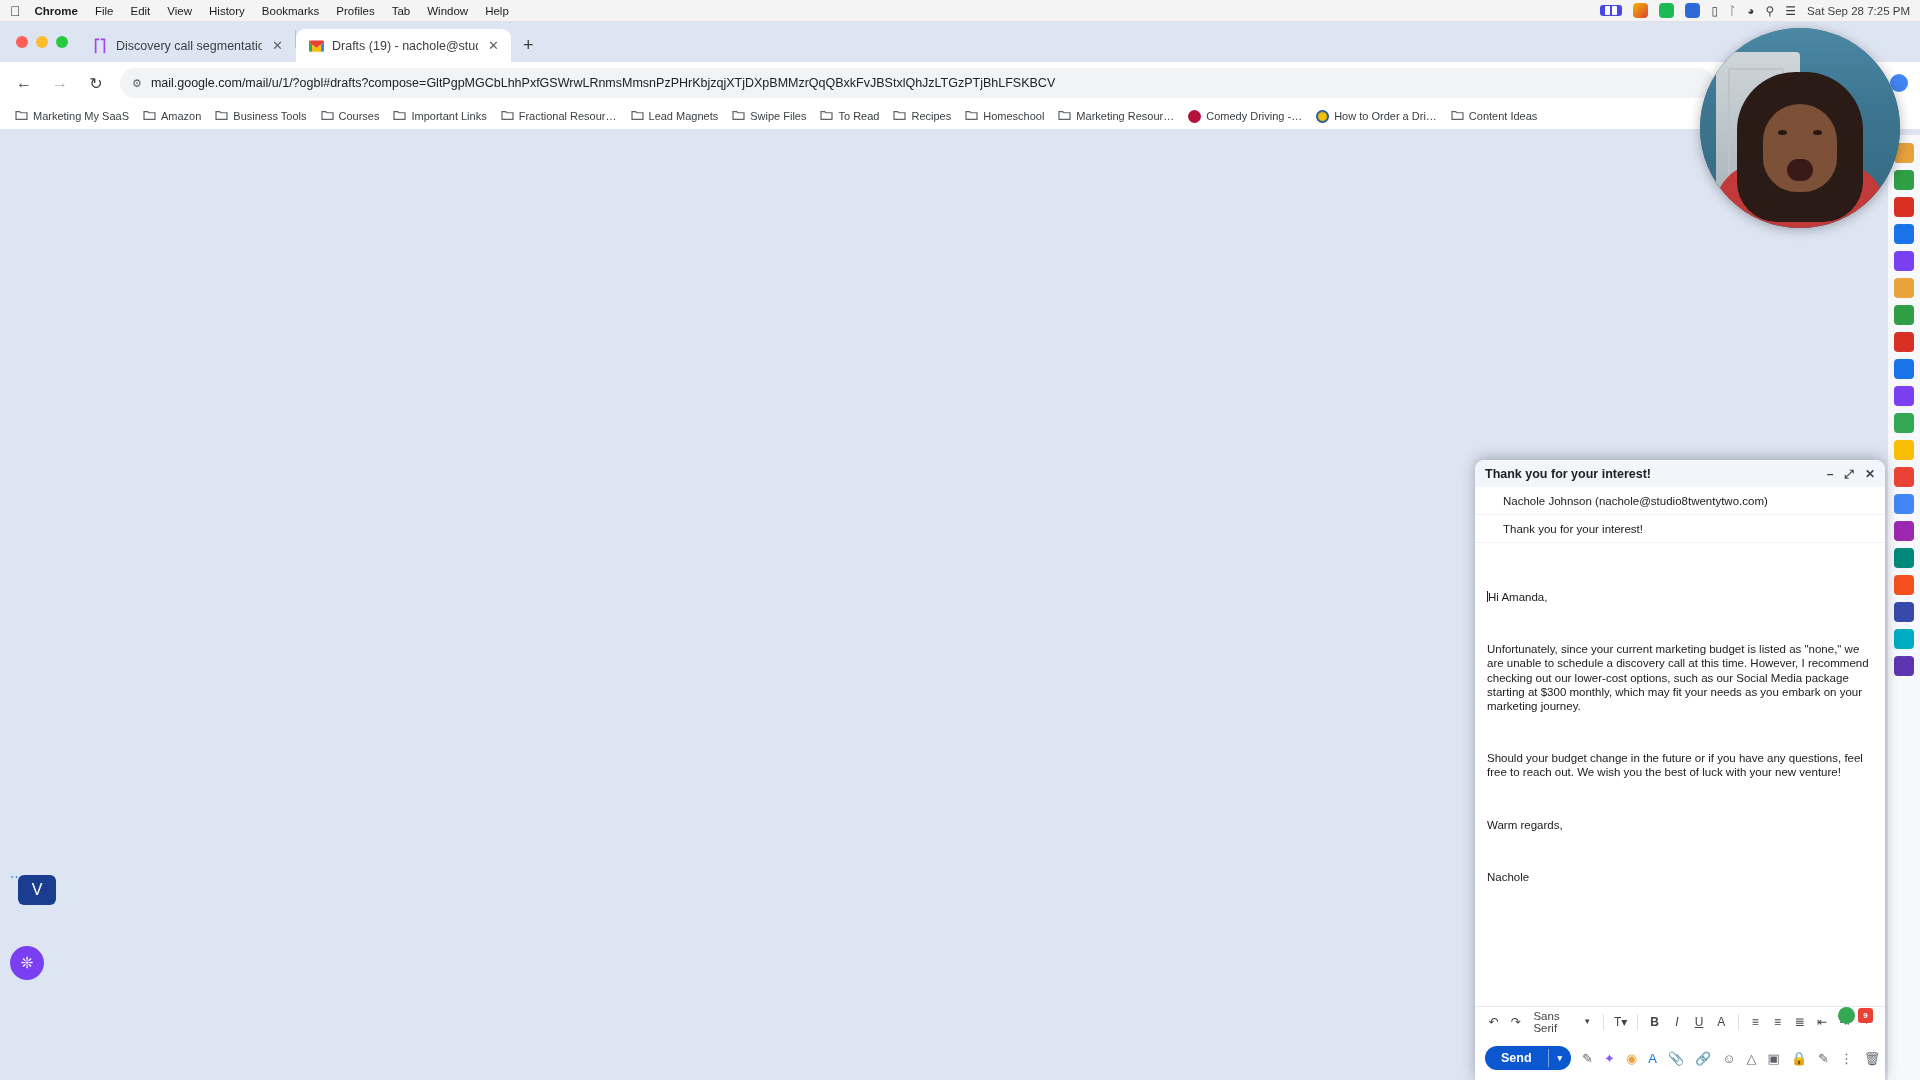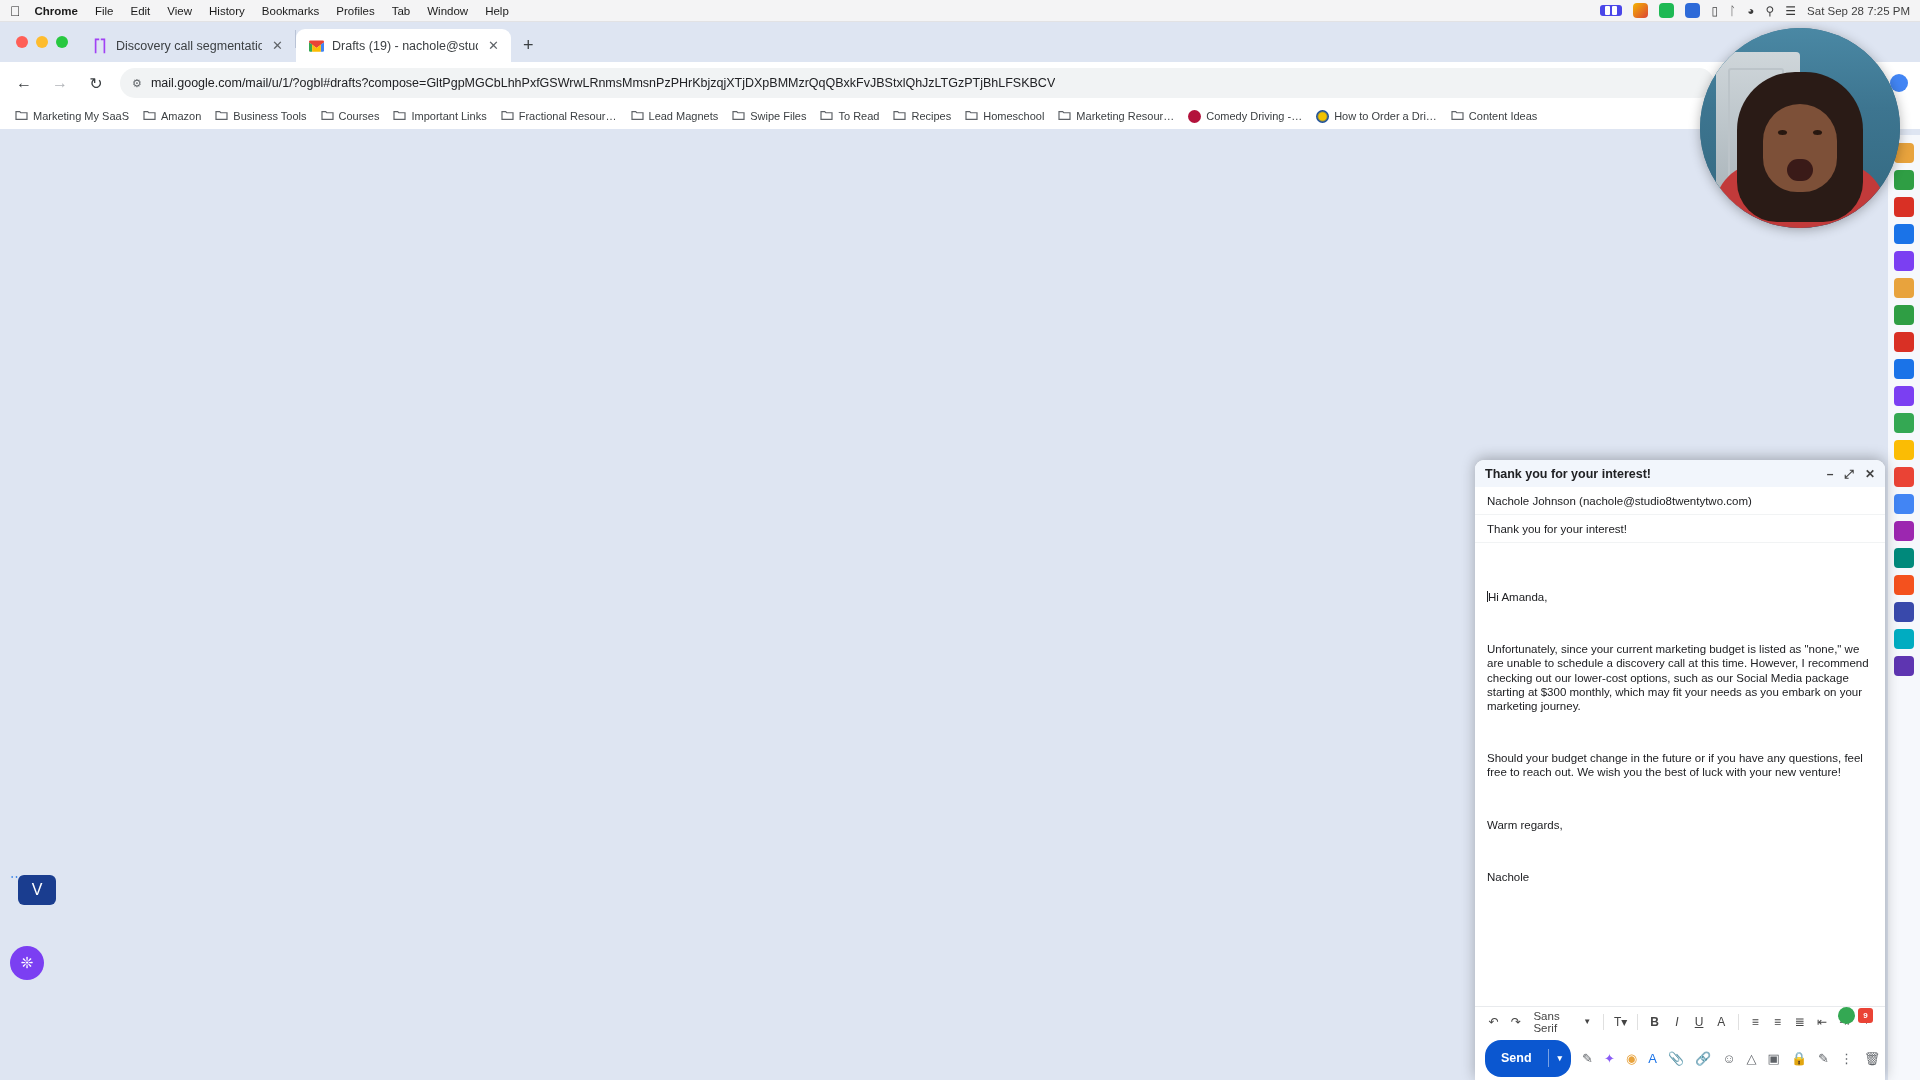--- a/index.html
+++ b/index.html
@@ -144,32 +144,32 @@
 
   
   .compose{
     position:absolute; right:35px; bottom:0; width:410px; height:620px; background:#fff;
     border-radius:9px 9px 0 0; box-shadow:0 -2px 14px rgba(0,0,0,.28); z-index:30;
     display:flex; flex-direction:column; overflow:hidden;
   }
   .cp-head{ height:27px; background:#f2f6fc; display:flex;align-items:center;padding:0 10px;
       font-size:12.5px;font-weight:700;color:#202124;}
   .cp-head .acts{ margin-left:auto; display:flex; gap:11px; color:#444; font-size:12px;}
-  .cp-field{ height:28px; display:flex;align-items:center; padding:0 12px; font-size:11.5px; color:#202124;
+  .cp-field{ height:28px; display:flex;align-items:center; padding:0 28px; font-size:11.5px; color:#202124;
       border-bottom:1px solid #f1f3f4;}
   .cp-body{ flex:1; padding:9px 12px 4px 12px; font-size:11.5px; color:#202124; line-height:14.2px; overflow:hidden;}
   .cp-body p{ margin-bottom:9px;margin-top:38px; }
   .caret{ display:inline-block;width:1px;height:11px;background:#202124;vertical-align:-1px;}
   .cp-fmtbar{ height:30px; display:flex; align-items:center; gap:5px; padding:0 10px;
       border-top:1px solid #e8eaed; font-size:12px; color:#444; background:#fff;}
   .fb-ic{ width:20px;height:20px;display:flex;align-items:center;justify-content:center;}
   .fontsel{ display:flex;align-items:center;gap:6px;font-size:11.5px;padding:0 4px;}
   .vline{ width:1px;height:16px;background:#e0e0e0;margin:0 3px;}
   .cp-sendbar{ height:44px; display:flex;align-items:center;gap:11px;padding:0 10px;}
-  .sendbtn{ height:37px;background:#0b57d0;color:#fff;border-radius:16px;display:flex;align-items:center;
+  .sendbtn{ height:24px;background:#0b57d0;color:#fff;border-radius:16px;display:flex;align-items:center;
       font-size:12.5px;font-weight:700;}
   .sendbtn .lbl{ padding:0 16px; }
   .sendbtn .sep{ width:1px;height:18px;background:rgba(255,255,255,.45);}
   .sendbtn .cv{ padding:0 9px; font-size:9px;}
   .sb-ic{ width:22px;height:22px;display:flex;align-items:center;justify-content:center;color:#5f6368;font-size:13px;}
   .smartbadge{ position:absolute; right:12px; bottom:56px; display:flex;align-items:center;gap:3px;}
   .sb-green{ width:17px;height:17px;border-radius:50%;background:#34a853;}
   .sb-red{ width:15px;height:15px;border-radius:3px;background:#ea4335;color:#fff;font-size:8px;
       display:flex;align-items:center;justify-content:center;font-weight:700;}
 

